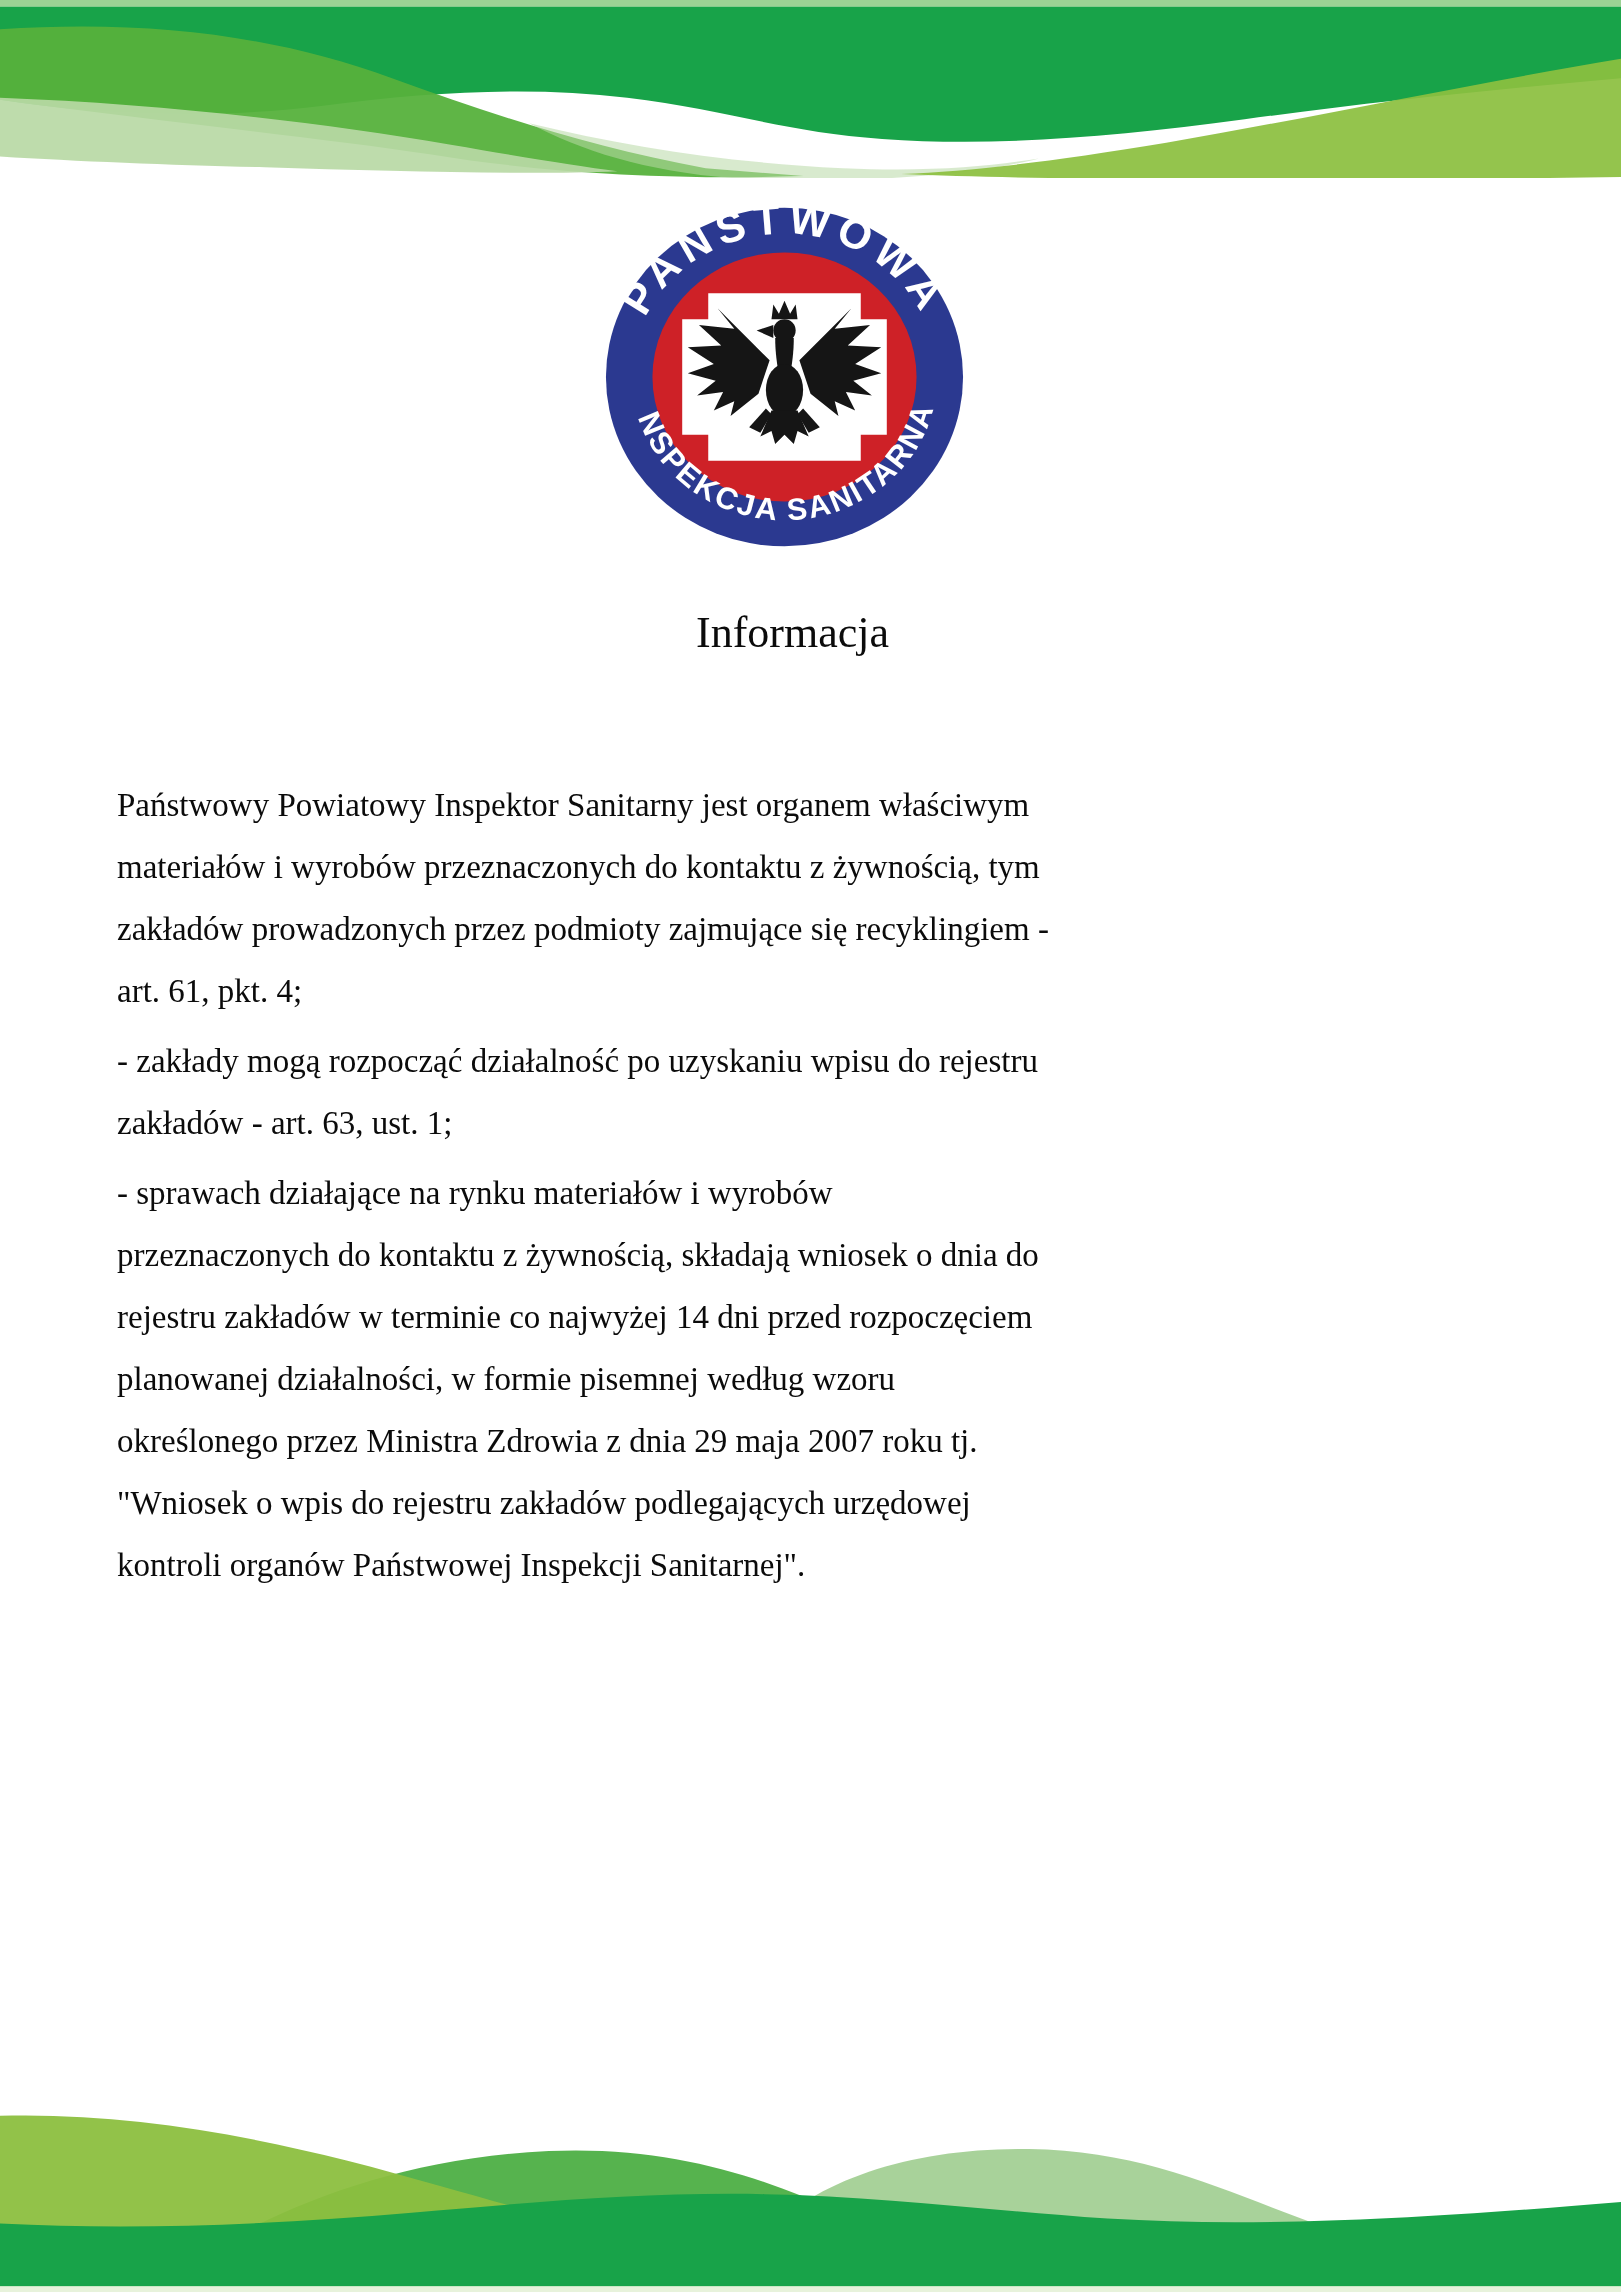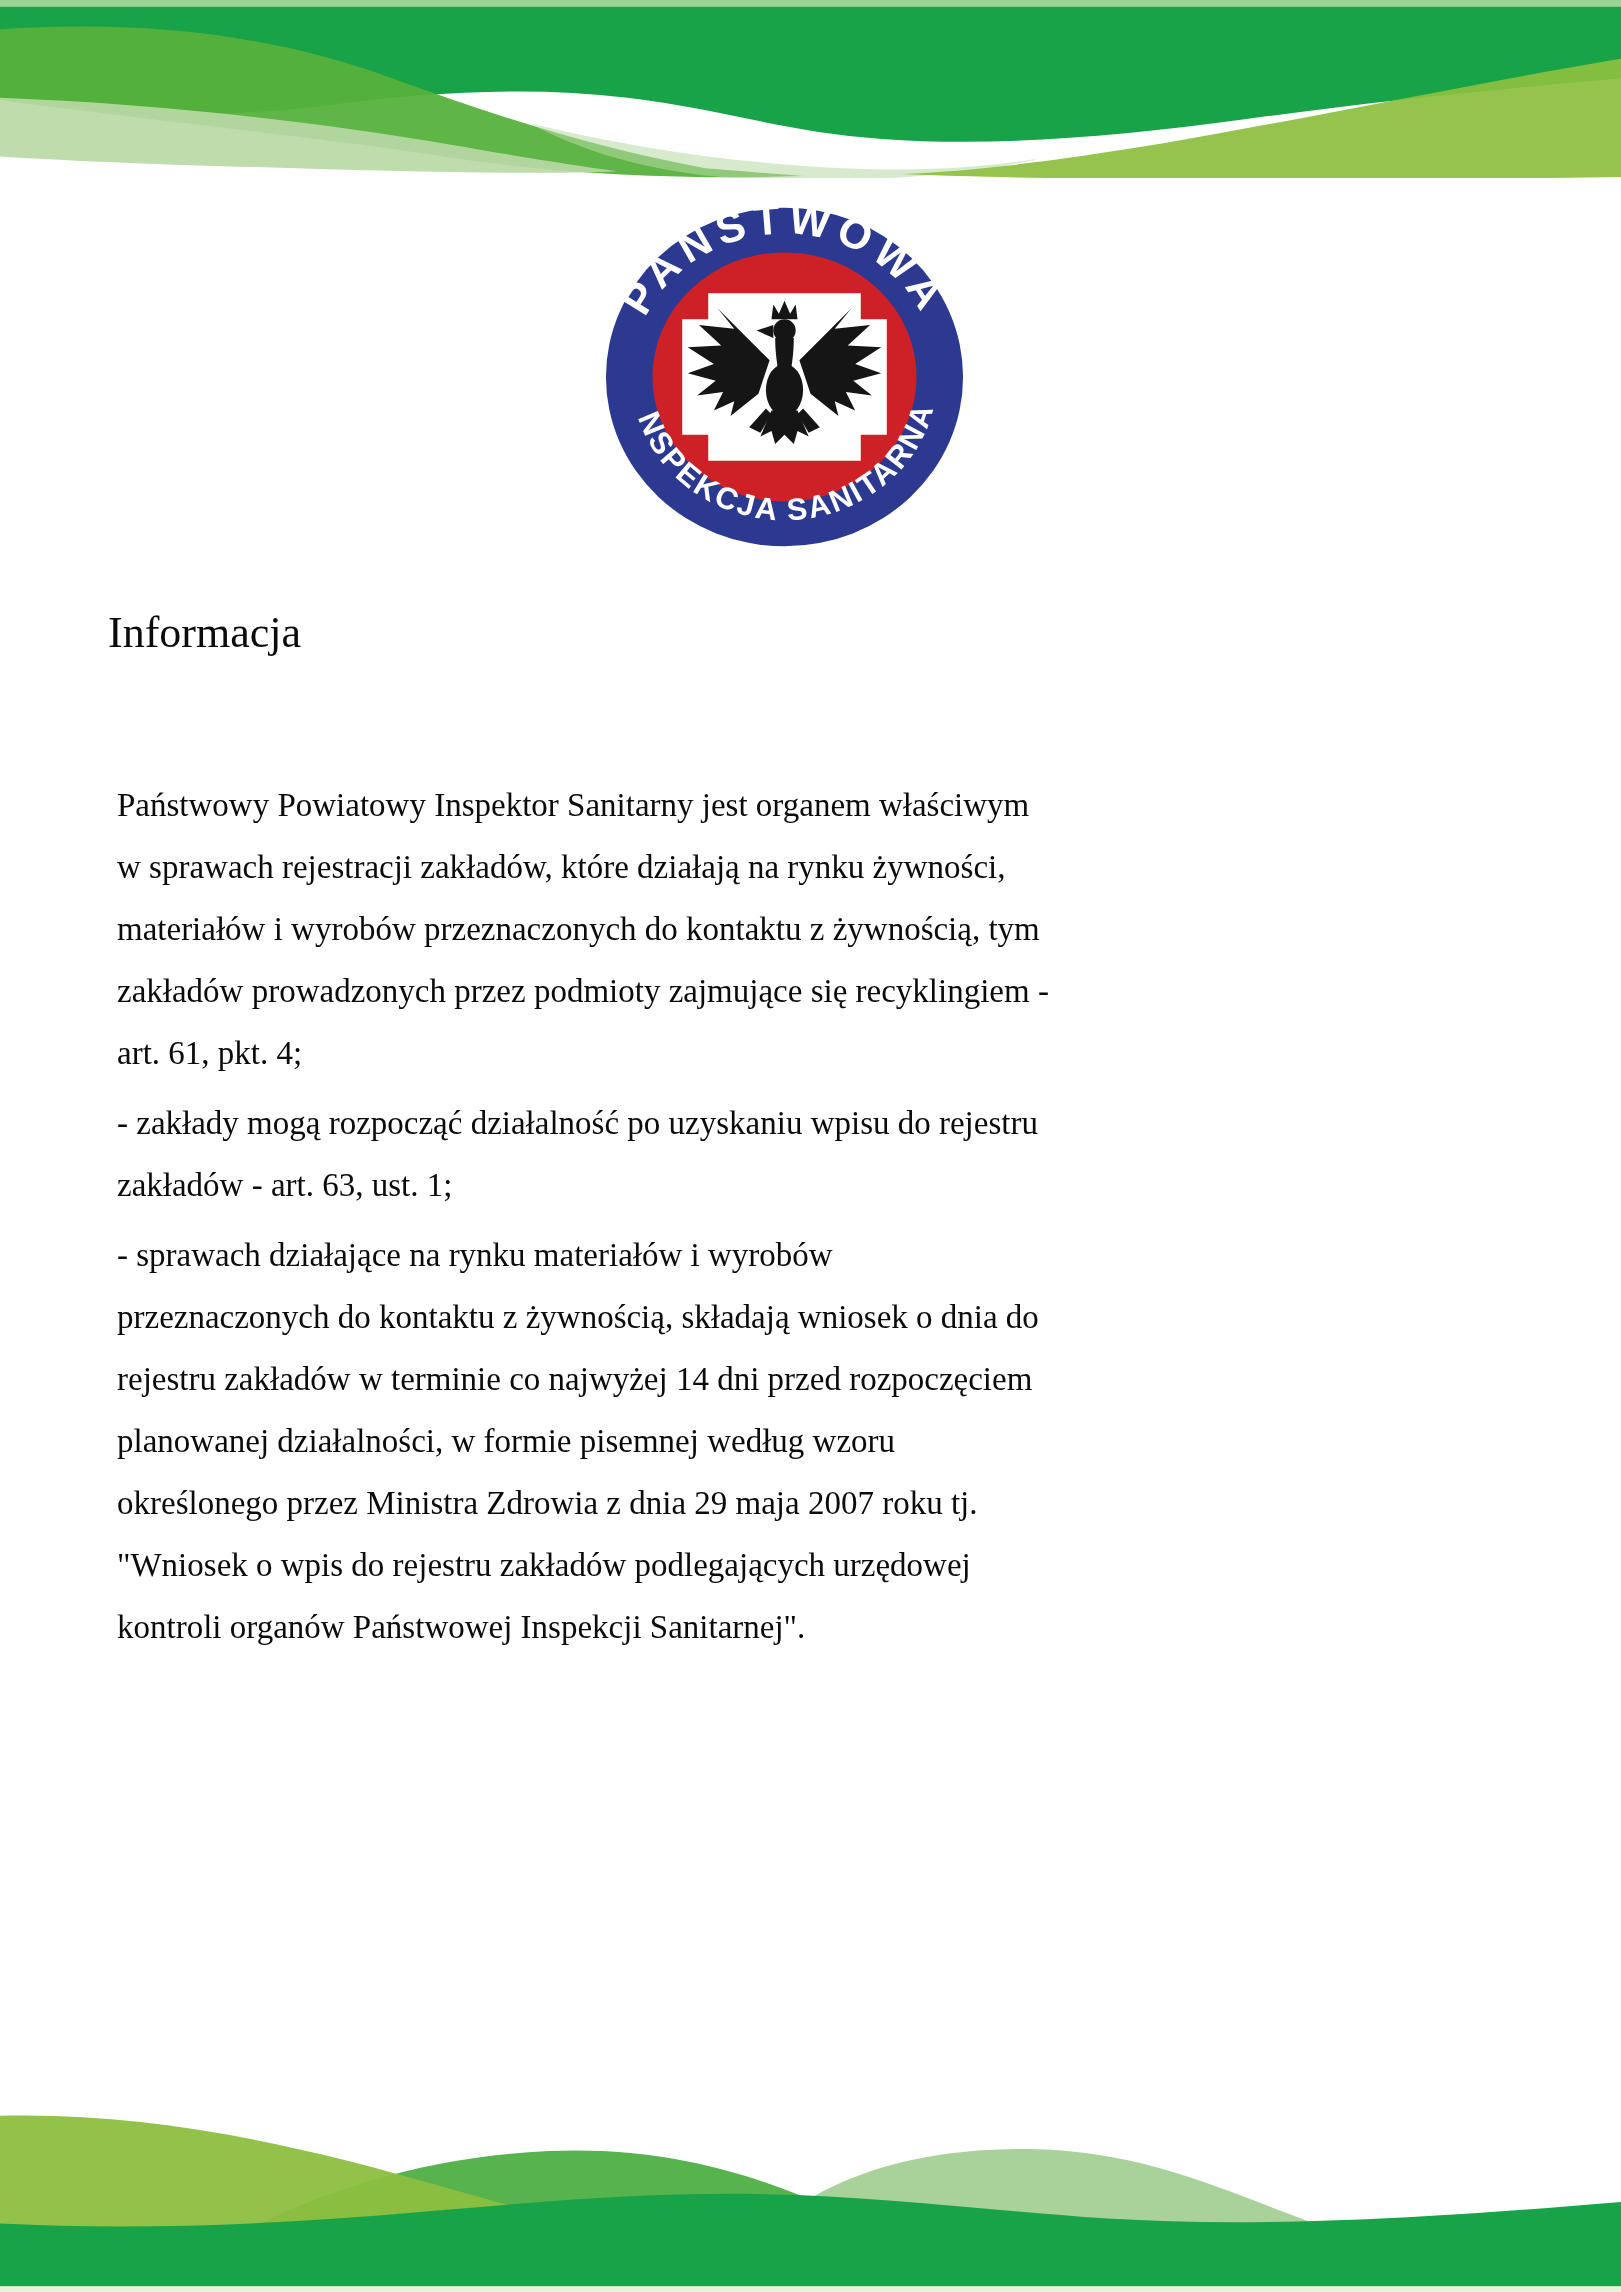--- a/index.html
+++ b/index.html
@@ -33,22 +33,22 @@
   .ring-inner{fill:var(--logo-red,#CE2127);}
   .eagle{fill:var(--eagle-black,#151515);}
   .ring-label{
     font-family:"Liberation Sans", sans-serif;
     font-weight:bold;fill:#ffffff;
   }
   .ring-label-top{font-size:23px;letter-spacing:3.5px;}
   .ring-label-bottom{font-size:16.5px;letter-spacing:1.2px;}
 
   .page-title{
-    position:absolute;top:606px;left:108px;width:1353px;
-    text-align:left;font-size:44px;line-height:53px;
+    position:absolute;top:606px;left:116px;width:1353px;
+    text-align:center;font-size:44px;line-height:53px;
   }
   .content{
     position:absolute;top:774px;left:117px;width:1431px;
     font-size:33px;line-height:62px;
   }
   .content p{margin:0;}
   .content p + p{margin-top:8px;}
   .line{display:block;white-space:nowrap;}
 </style>
 </head>
@@ -93,21 +93,20 @@
       <textPath href="#arc-bottom" startOffset="50%" text-anchor="middle">INSPEKCJA SANITARNA</textPath>
     </text>
   </svg>
 </div>
 
 <div class="page-title">Informacja</div>
 
 <div class="content">
   <p>
     <span class="line">Państwowy Powiatowy Inspektor Sanitarny jest organem właściwym</span>
-    <span class="line">w sprawach rejestracji zakładów, które działają na rynku żywności,</span>
     <span class="line">materiałów i wyrobów przeznaczonych do kontaktu z żywnością, tym</span>
     <span class="line">zakładów prowadzonych przez podmioty zajmujące się recyklingiem -</span>
     <span class="line">art. 61, pkt. 4;</span>
   </p>
   <p>
     <span class="line">- zakłady mogą rozpocząć działalność po uzyskaniu wpisu do rejestru</span>
     <span class="line">zakładów - art. 63, ust. 1;</span>
   </p>
   <p>
     <span class="line">- sprawach działające na rynku materiałów i wyrobów</span>

